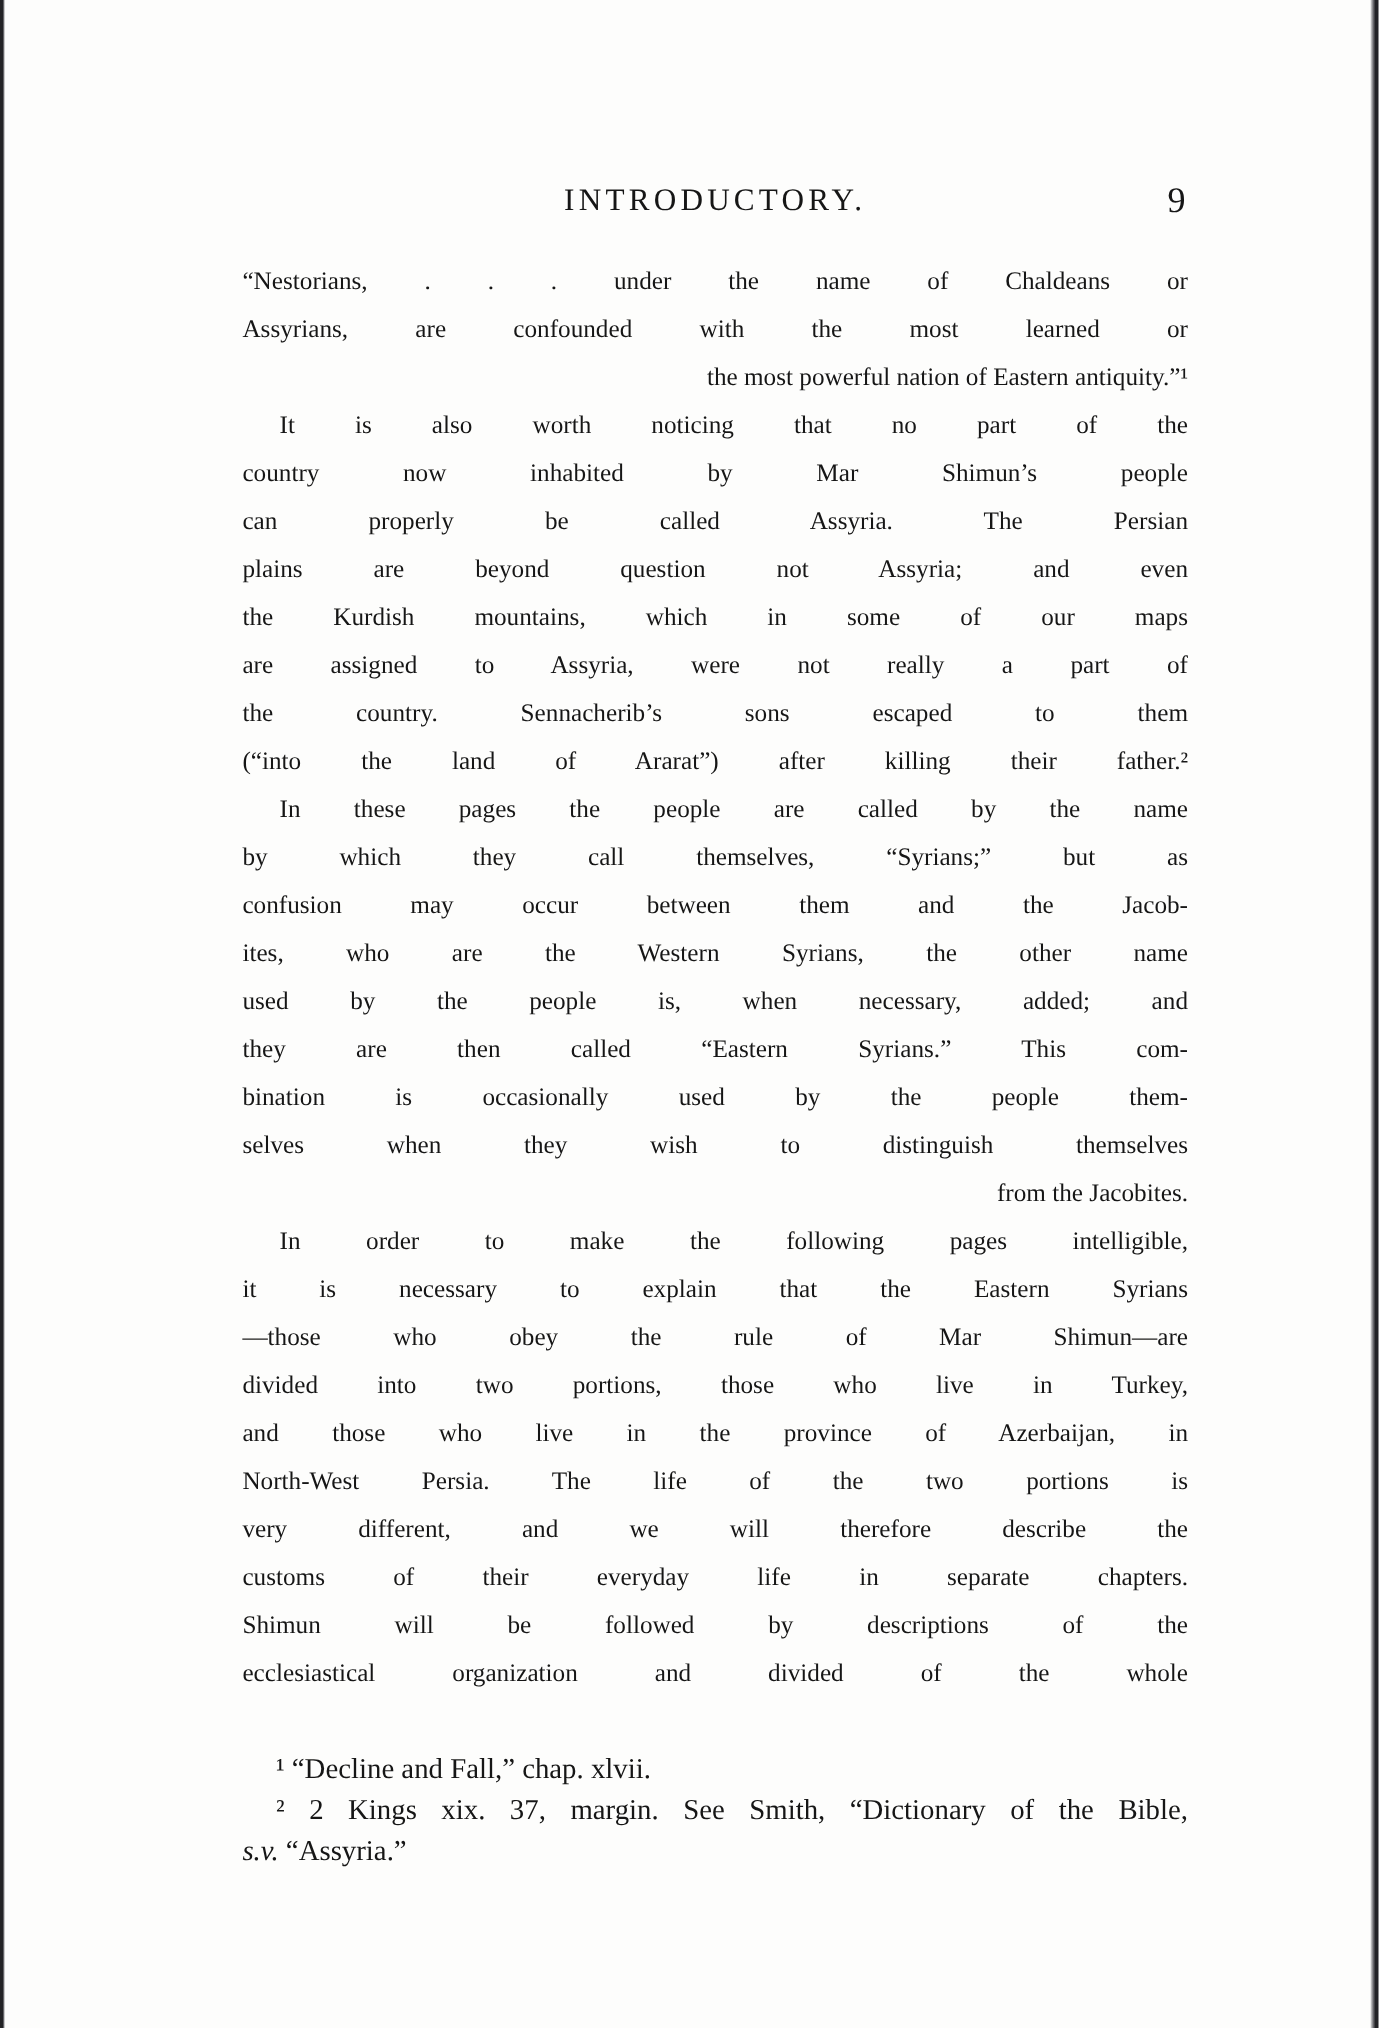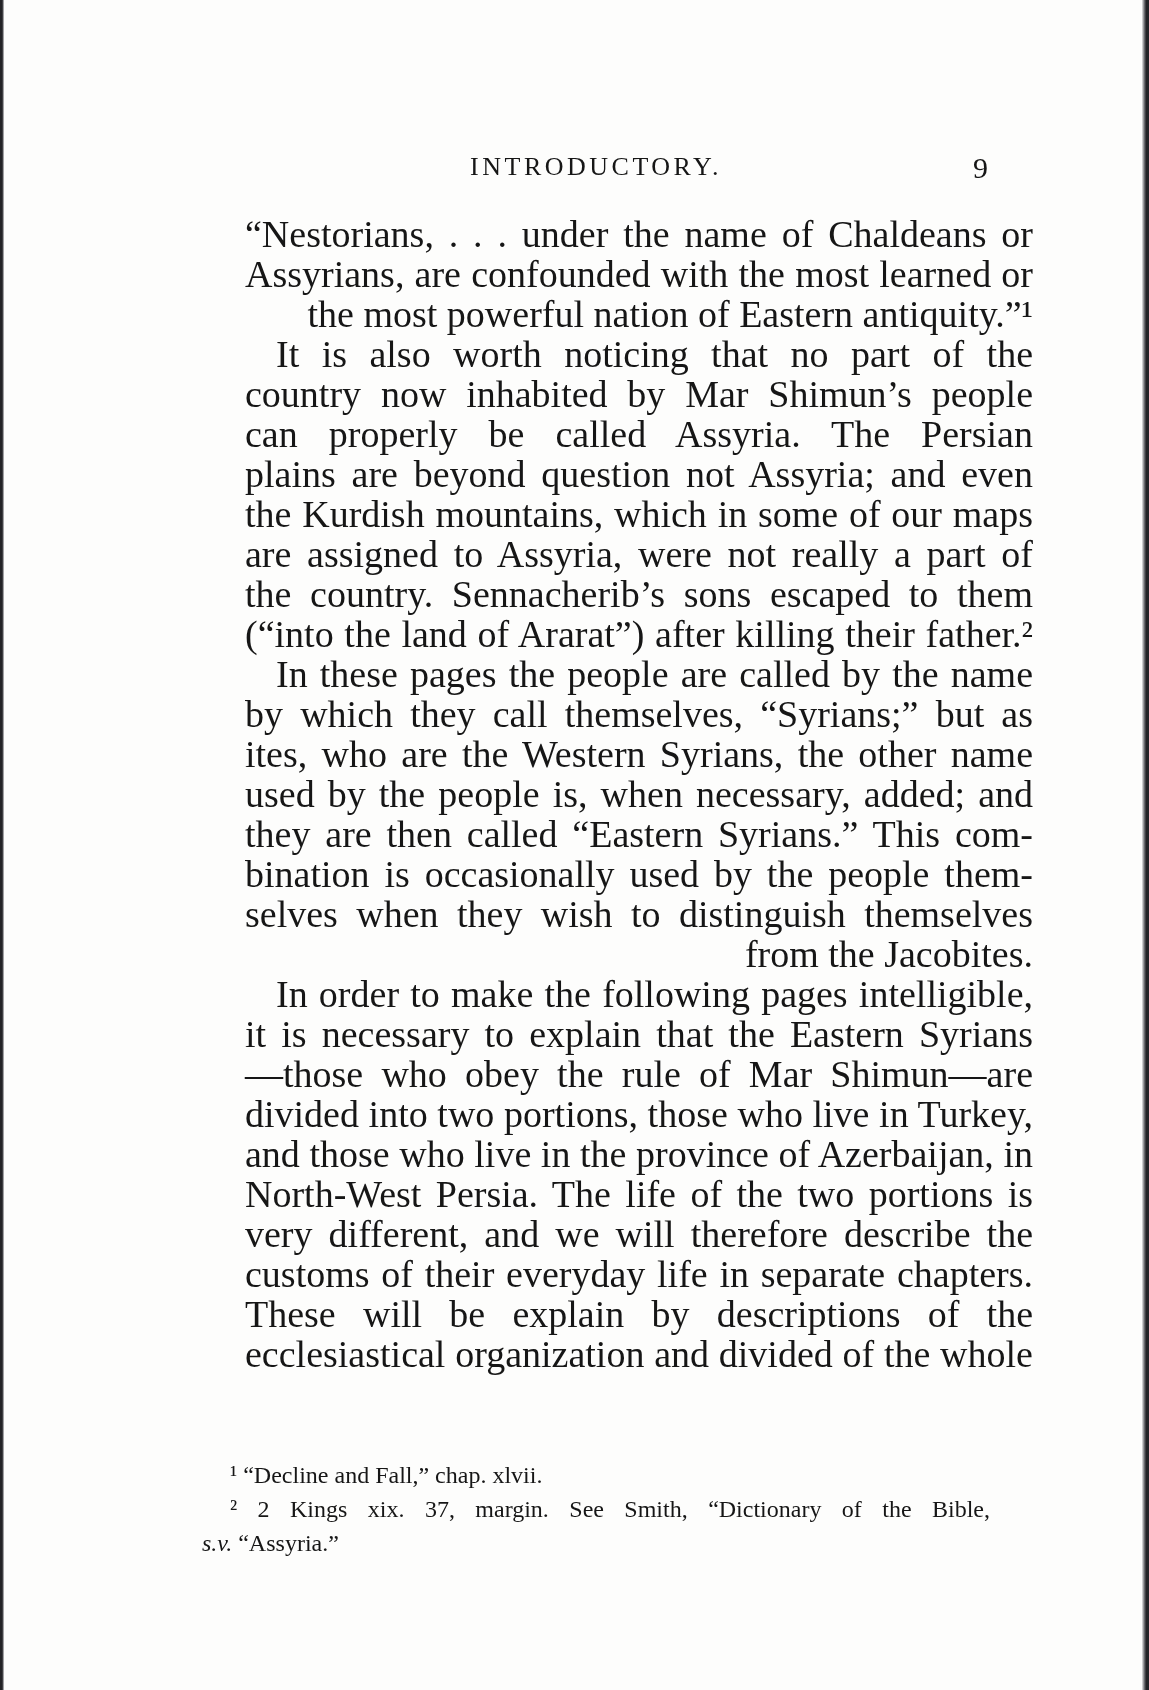--- a/index.html
+++ b/index.html
@@ -23,21 +23,21 @@
     font-size:26px; letter-spacing:3.5px; line-height:34px;
     font-weight:400;
   }
   .page-num {
     position:absolute; right:2px; top:1px;
     font-size:30px; line-height:34px;
   }
 
   .bodytext {
     position:absolute; left:202px; top:214px; width:788px;
-    font-size:38px; line-height:40px;margin-left:43px;
+    font-size:21px; line-height:40px;
   }
   .line { text-align:right; }
   .line.j   { text-align:justify; text-align-last:justify; }
   .line.ind { text-indent:31px; }
 
   .footnotes {
     position:absolute; left:202px; top:1458px; width:788px;
     font-size:24px; line-height:34px;
   }
   .fn.ind { text-indent:28px; }
@@ -63,35 +63,36 @@
     <div class="line ind j">It is also worth noticing that no part of the</div>
     <div class="line j">country now inhabited by Mar Shimun’s people</div>
     <div class="line j">can properly be called Assyria.  The Persian</div>
     <div class="line j">plains are beyond question not Assyria; and even</div>
     <div class="line j">the Kurdish mountains, which in some of our maps</div>
     <div class="line j">are assigned to Assyria, were not really a part of</div>
     <div class="line j">the country.  Sennacherib’s sons escaped to them</div>
     <div class="line j">(“into the land of Ararat”) after killing their father.²</div>
     <div class="line ind j">In these pages the people are called by the name</div>
     <div class="line j">by which they call themselves, “Syrians;” but as</div>
+    <div class="line j">confusion may occur between them and the Jacob-</div>
     <div class="line j">ites, who are the Western Syrians, the other name</div>
     <div class="line j">used by the people is, when necessary, added; and</div>
     <div class="line j">they are then called “Eastern Syrians.”  This com-</div>
     <div class="line j">bination is occasionally used by the people them-</div>
     <div class="line j">selves when they wish to distinguish themselves</div>
     <div class="line">from the Jacobites.</div>
     <div class="line ind j">In order to make the following pages intelligible,</div>
     <div class="line j">it is necessary to explain that the Eastern Syrians</div>
     <div class="line j">—those who obey the rule of Mar Shimun—are</div>
     <div class="line j">divided into two portions, those who live in Turkey,</div>
     <div class="line j">and those who live in the province of Azerbaijan, in</div>
     <div class="line j">North-West Persia.  The life of the two portions is</div>
     <div class="line j">very different, and we will therefore describe the</div>
     <div class="line j">customs of their everyday life in separate chapters.</div>
-    <div class="line j">These will be explain by descriptions of the</div>
+    <div class="line j">Shimun will be followed by descriptions of the</div>
     <div class="line j">ecclesiastical organization and divided of the whole</div>
   </div>
 
   <div class="footnotes">
     <div class="fn ind">¹ “Decline and Fall,” chap. xlvii.</div>
     <div class="fn ind j">² 2 Kings xix. 37, margin.  See Smith, “Dictionary of the Bible,</div>
     <div class="fn"><i>s.v.</i><span> “Assyria.”</span></div>
   </div>
 </div>
 

